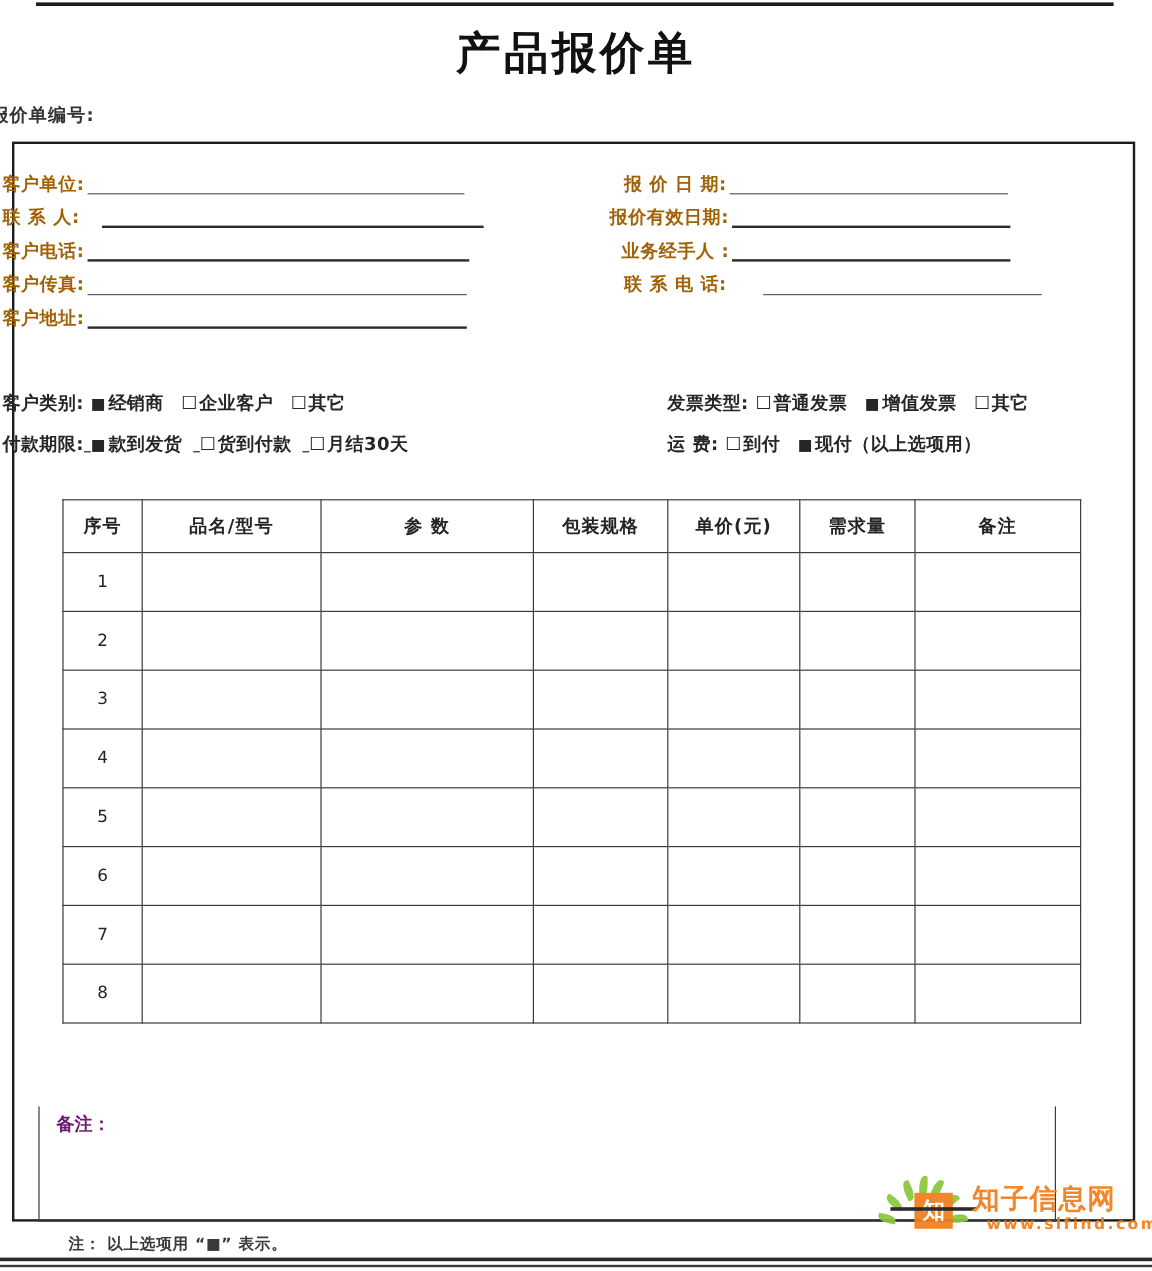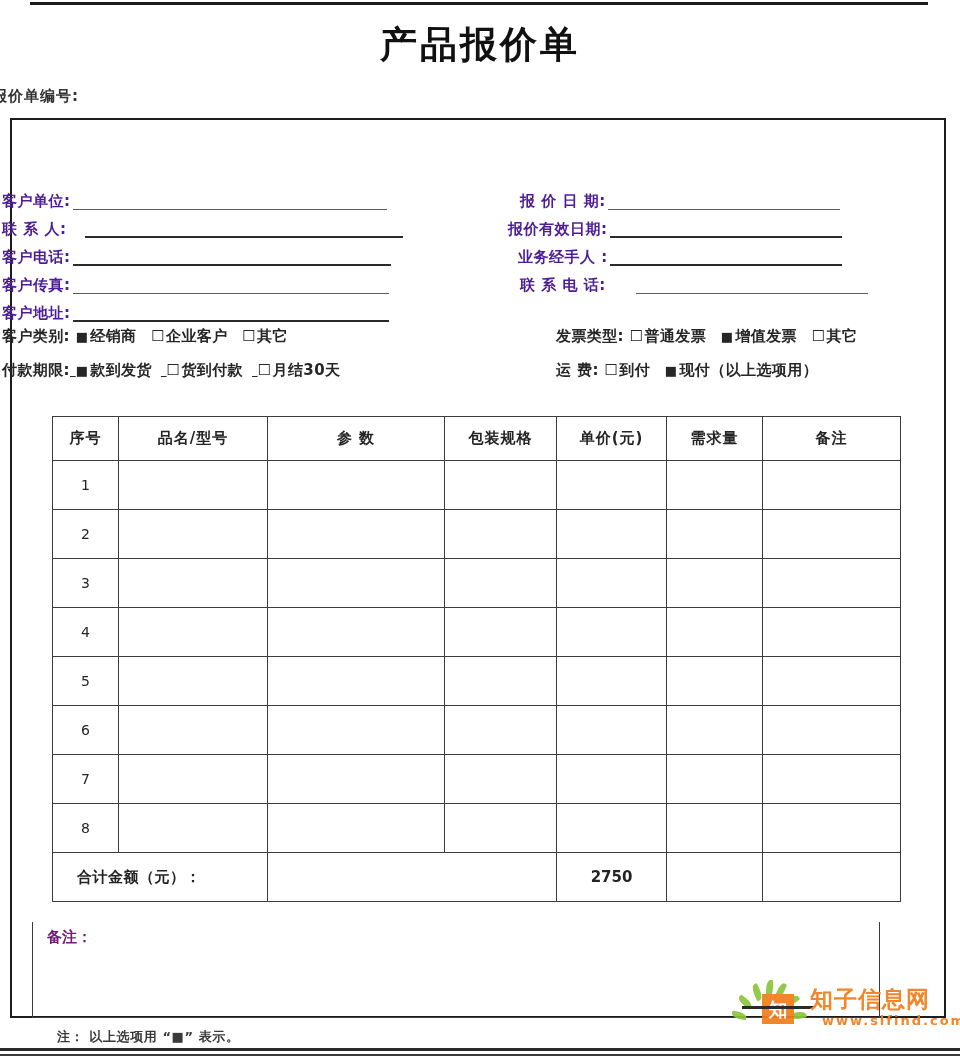--- a/index.html
+++ b/index.html
@@ -83,24 +83,23 @@
   
   .field {
     position: absolute;
     display: flex;
     align-items: flex-end;
     white-space: nowrap;
   }
   .field-label {
     font-size: 15px;
     font-weight: bold;
-    color: #4c1d95;
+    color: #a16207;
     letter-spacing: 0.5px;
     line-height: 17px;
-    margin-top: 48px;
   }
   .field-line {
     border-bottom: 2px solid #2b2b2b;
     height: 15px;
     margin-left: 2px;
   }
   .field-line.thin { border-bottom: 1.5px solid #5a5a5a; }
 
   
   .chk-row {
@@ -421,27 +420,20 @@
       <td></td>
       <td></td>
       <td></td>
     </tr>
     <tr>
       <td class="idx">8</td>
       <td></td>
       <td></td>
       <td></td>
       <td></td>
-      <td></td>
-      <td></td>
-    </tr>
-    <tr>
-      <td class="total-label" colspan="2">合计金额（元）：</td>
-      <td colspan="2"></td>
-      <td class="total-val">2750</td>
       <td></td>
       <td></td>
     </tr>
   </tbody>
 </table>
 
 <div class="remarks-box">
   <span class="remarks-label">备注：</span>
 </div>
 

